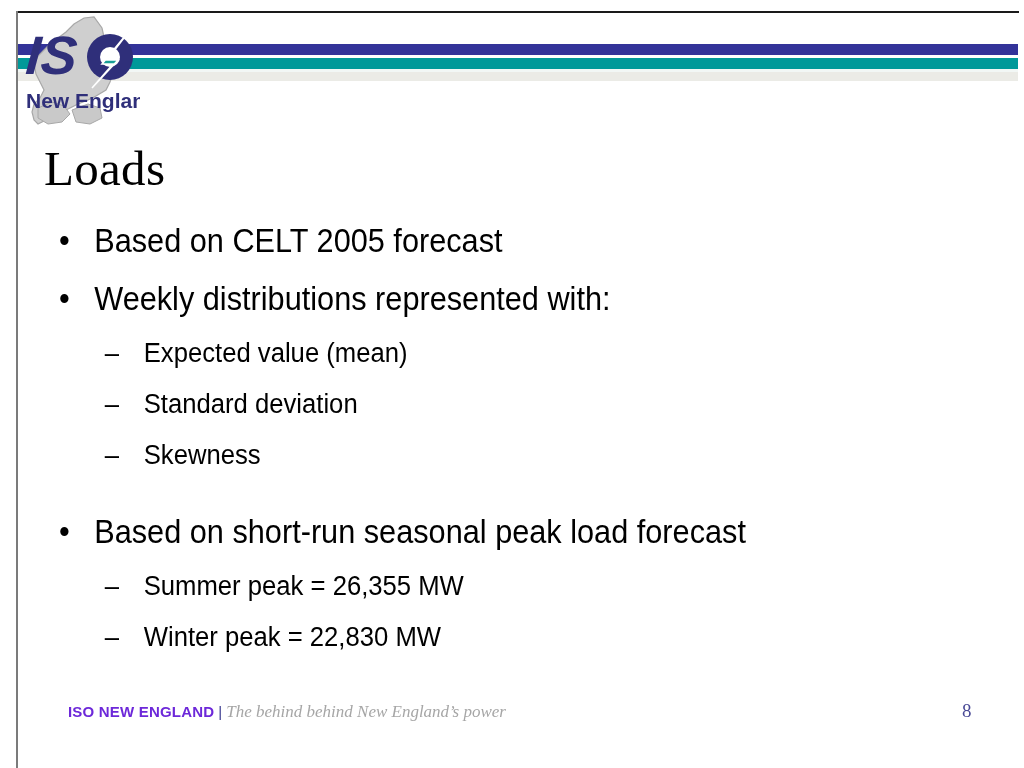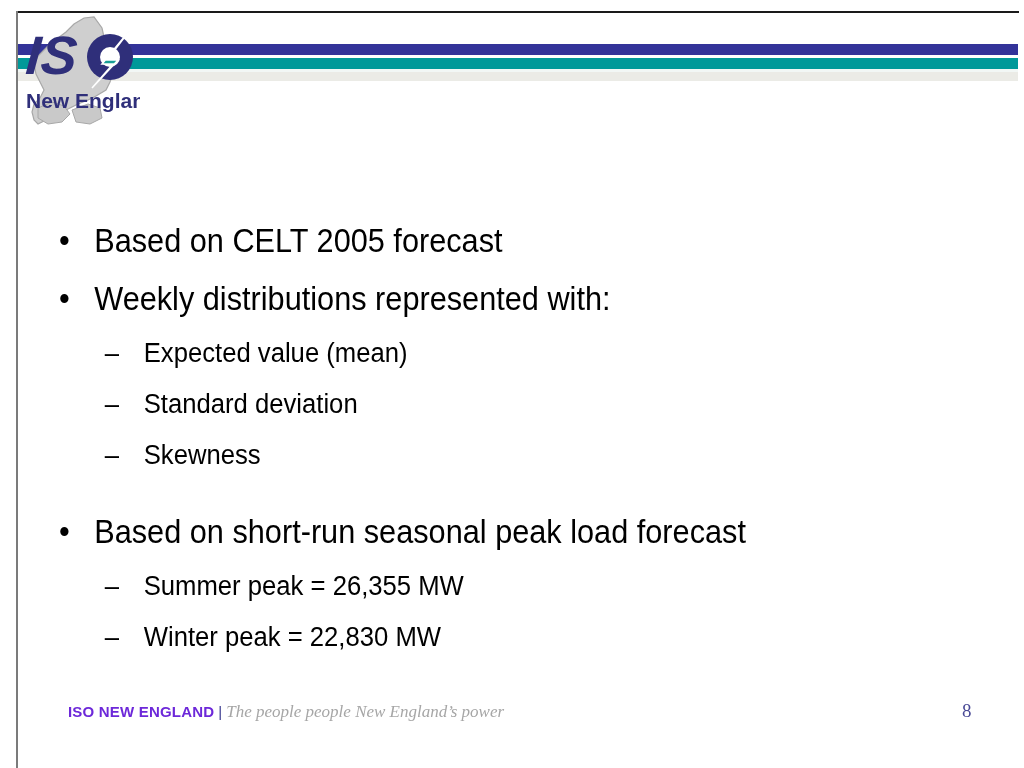--- a/index.html
+++ b/index.html
@@ -190,20 +190,21 @@
       <g>
         <path d="M112 18 L84 52 L95 52 L74 76 L100 48 L89 48 Z" fill="#1a9e96" stroke="#ffffff" stroke-width="1.6"></path>
       </g>
 
       <g>
         <text x="8" y="96" font-family="Liberation Sans, sans-serif" font-size="21" font-weight="bold" fill="#2f2f7a">New England</text>
       </g>
     </svg>
   </div>
 
+  <div id="title">Loads</div>
 
   <div id="body">
 
     <div class="l1">
       <span class="marker">•</span>
       <span>Based on CELT 2005 forecast</span>
     </div>
 
     <div class="l1">
       <span class="marker">•</span>
@@ -238,18 +239,18 @@
     </div>
 
     <div class="l2">
       <span class="marker">–</span>
       <span>Winter peak = 22,830 MW</span>
     </div>
 
   </div>
 
   <div id="footer">
-    <span id="footer-brand">ISO NEW ENGLAND</span><span id="footer-sep">|</span><span id="footer-tagline">The people people New England’s power</span>
+    <span id="footer-brand">ISO NEW ENGLAND</span><span id="footer-sep">|</span><span id="footer-tagline">The behind behind New England’s power</span>
   </div>
 
   <div id="page-number">8</div>
 
 </div>
 
 </body></html>

